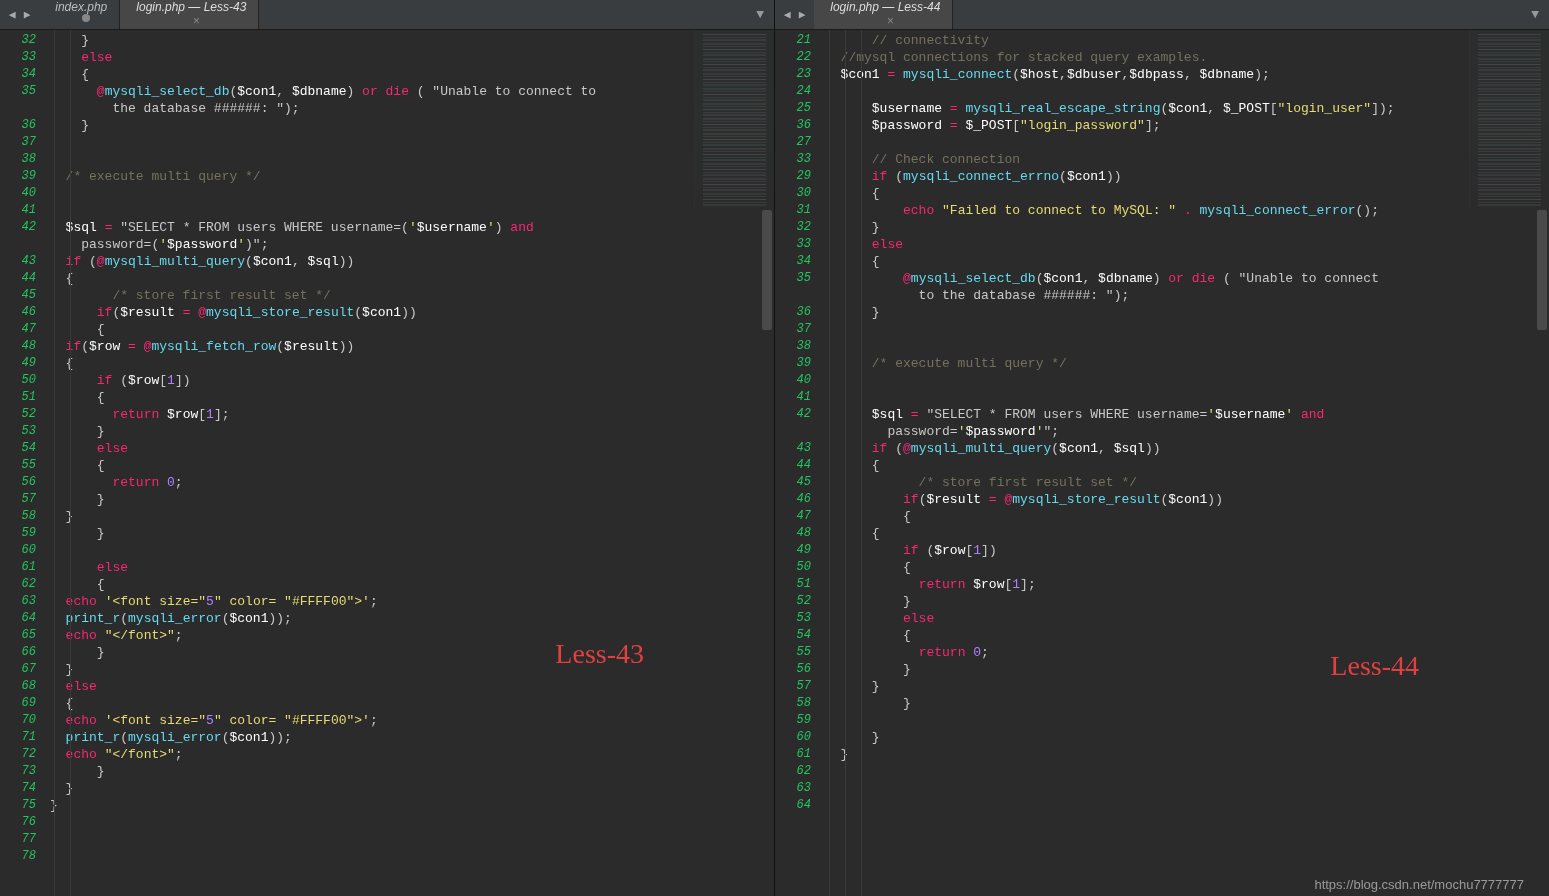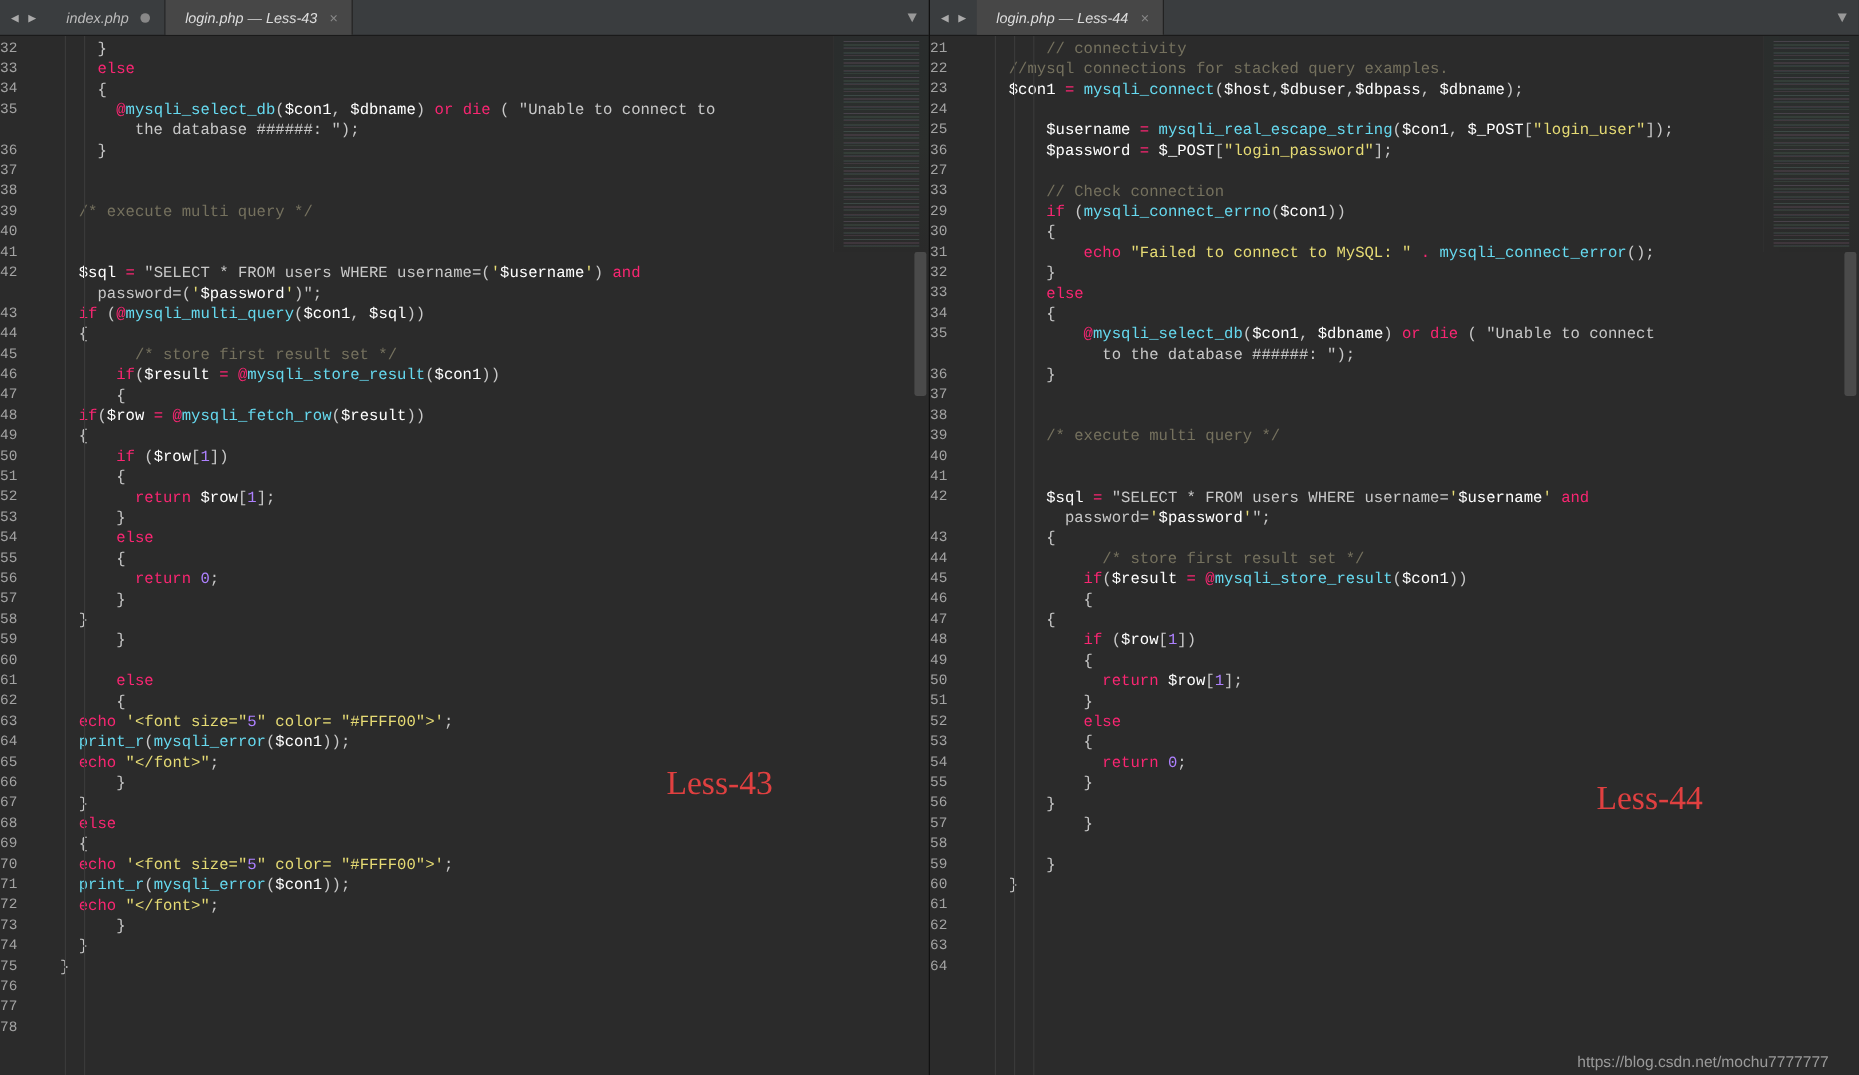--- a/index.html
+++ b/index.html
@@ -49,20 +49,21 @@
   display: flex;
   align-items: center;
   padding: 0 12px 0 16px;
   color: #bbb;
   font-style: italic;
   font-size: 12px;
   font-family: Arial, sans-serif;
   border-right: 1px solid #222;
   position: relative;
   cursor: pointer;
+  flex-direction: column;
 }
 .tab.active {
   background: #474747;
   color: #ddd;
 }
 .tab-dirty {
   margin-left: 10px;
   width: 8px;
   height: 8px;
   border-radius: 50%;
@@ -82,24 +83,26 @@
 }
 .editor-wrap {
   flex: 1;
   display: flex;
   position: relative;
   background: #2b2b2b;
   overflow: hidden;
 }
 .gutter {
   width: 44px;
-  color: #a3a3a3;
+  text-align: right;
+  color: #22c55e;
   font-size: 12px;
   padding-top: 2px;
   user-select: none;
+  font-style: italic;
 }
 .gutter .ln {
   height: 17px;
   line-height: 17px;
   padding-right: 8px;
 }
 .code {
   flex: 1;
   padding-top: 2px;
   padding-left: 6px;
@@ -403,20 +406,21 @@
           <div class="codeline">          <span class="c-at">@</span><span class="c-fn">mysqli_select_db</span>(<span class="c-var">$con1</span>, <span class="c-var">$dbname</span>) <span class="c-kw">or</span> <span class="c-kw">die</span> ( "Unable to connect</div>
           <div class="codeline">            to the database ######: ");</div>
           <div class="codeline">      }</div>
           <div class="codeline"></div>
           <div class="codeline"></div>
           <div class="codeline"><span class="c-cmt">      /* execute multi query */</span></div>
           <div class="codeline"></div>
           <div class="codeline"></div>
           <div class="codeline">      <span class="c-var">$sql</span><span class="c-op"> = </span>"SELECT * FROM users WHERE username=<span class="c-str">'<span class="c-var">$username</span>'</span> <span class="c-kw">and</span></div>
           <div class="codeline">        password=<span class="c-str">'<span class="c-var">$password</span>'</span>";</div>
+          <div class="codeline">      <span class="c-kw">if</span> (<span class="c-at">@</span><span class="c-fn">mysqli_multi_query</span>(<span class="c-var">$con1</span>, <span class="c-var">$sql</span>))</div>
           <div class="codeline">      {</div>
           <div class="codeline"><span class="c-cmt">            /* store first result set */</span></div>
           <div class="codeline">          <span class="c-kw">if</span>(<span class="c-var">$result</span><span class="c-op"> = </span><span class="c-at">@</span><span class="c-fn">mysqli_store_result</span>(<span class="c-var">$con1</span>))</div>
           <div class="codeline">          {</div>
           <div class="codeline">      {</div>
           <div class="codeline">          <span class="c-kw">if</span> (<span class="c-var">$row</span>[<span class="c-const">1</span>])</div>
           <div class="codeline">          {</div>
           <div class="codeline">            <span class="c-kw">return</span> <span class="c-var">$row</span>[<span class="c-const">1</span>];</div>
           <div class="codeline">          }</div>
           <div class="codeline">          <span class="c-kw">else</span></div>

